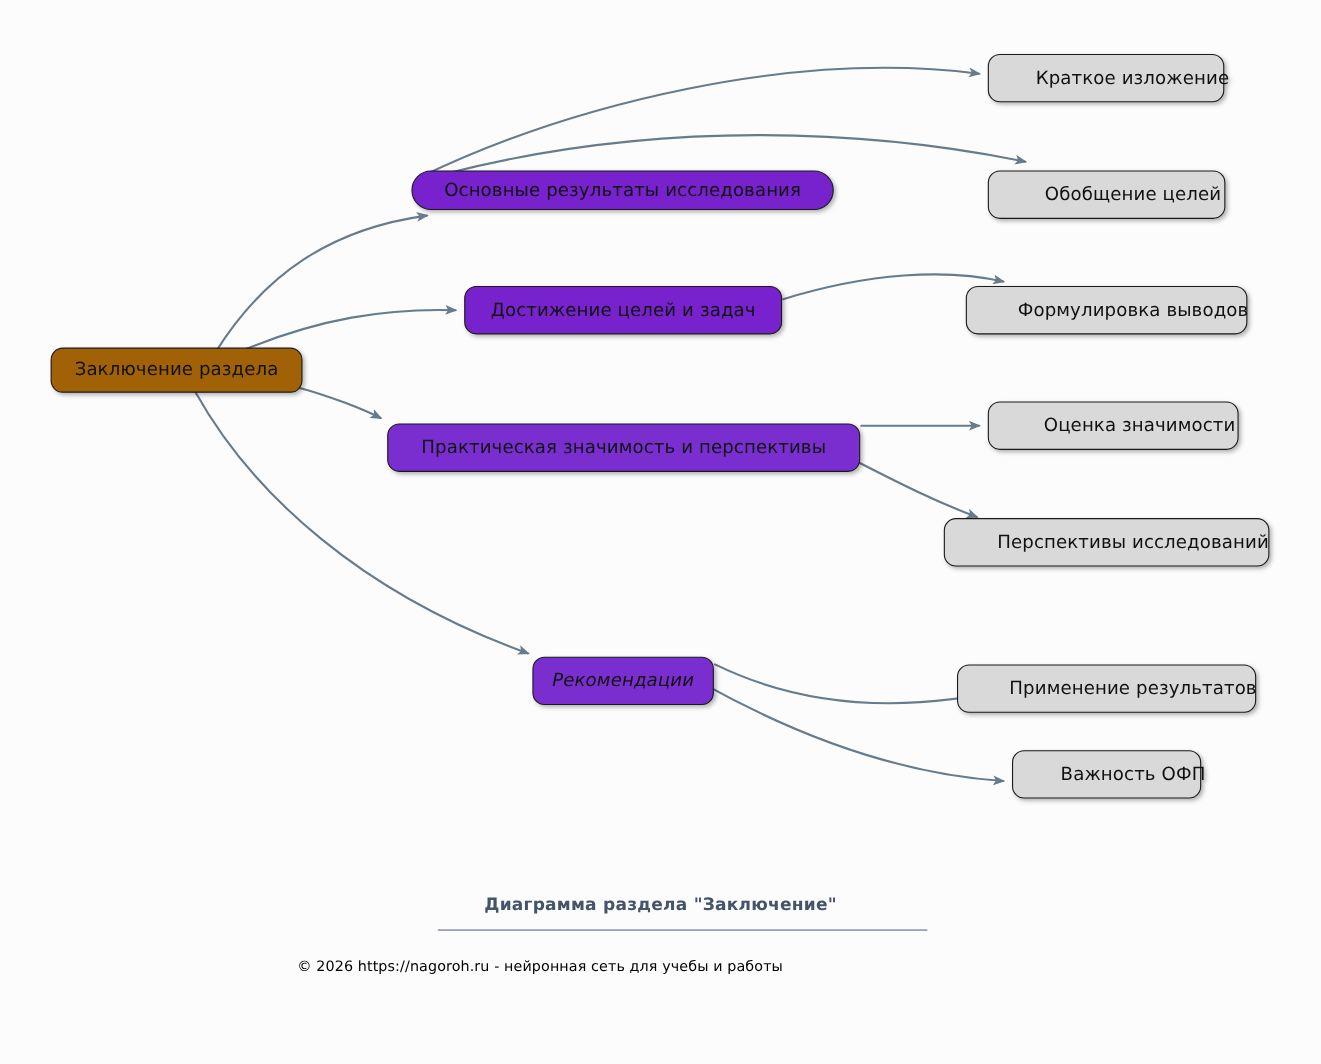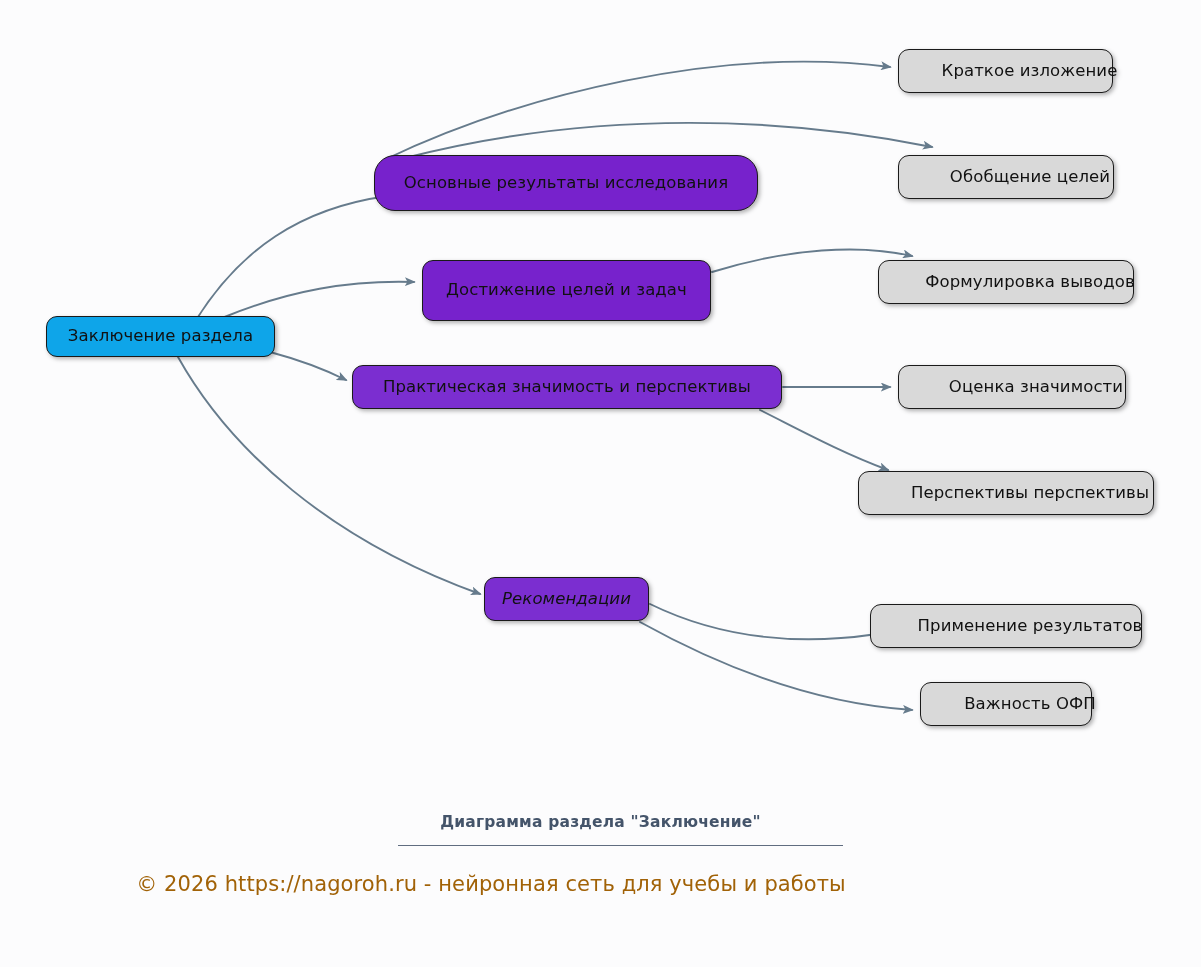--- a/index.html
+++ b/index.html
@@ -33,23 +33,23 @@
     border: 1.3px solid #1a1a1a;
     border-radius: 11px;
     font-size: 16.5px;
     line-height: 1;
     color: #111111;
     white-space: nowrap;
     letter-spacing: 0.1px;
     filter: drop-shadow(2px 2px 2px rgba(0,0,0,0.30));
     cursor: pointer;
   }
-  .node-root   { background: #0ea5e9; }
+  .node-root   { background: #a16207; }
   .node-branch { background: #7722cc; }
-  .node-branch.tint-b { background: #7b2ed0; }
+  .node-branch.tint-b { background: #7b2ed0; margin-top: 20px; }
   .node-leaf   { background: #d9d9d9; padding-left: 48px; }
 
   .node-label {
     pointer-events: none;
   }
 
   #footer {
     position: absolute;
     left: 0;
     width: 1201px;
@@ -74,22 +74,22 @@
     height: 0;
     border-top: 1.4px solid #44546a;
     opacity: 0.85;
   }
   #footer-copyright {
     position: absolute;
     left: 0;
     top: 872px;
     width: 982px;
     text-align: center;
-    font-size: 21px;
-    color: #a16207;
+    font-size: 13px;
+    color: #000000;
     letter-spacing: 0.1px;
   }
 </style>
 </head>
 <body>
 
 <div id="canvas">
 
   <svg id="edge-layer" viewBox="0 0 1201 967" xmlns="http://www.w3.org/2000/svg">
     <defs>
@@ -109,24 +109,24 @@
         <path d="M 760 410 C 800 430, 840 452, 888 470" fill="none" stroke="#667b8c" stroke-width="1.9" stroke-linecap="round" marker-end="url(#arrowhead)"></path>
         <path d="M 650 604 C 740 648, 840 648, 944 620" fill="none" stroke="#667b8c" stroke-width="1.9" stroke-linecap="round" marker-end="url(#arrowhead)"></path>
         <path d="M 640 622 C 730 672, 820 704, 912 710" fill="none" stroke="#667b8c" stroke-width="1.9" stroke-linecap="round" marker-end="url(#arrowhead)"></path>
       </g>
   </svg>
 
   <div id="nodes">
       <div class="node node-root" style="left: 46px; top: 316px; width: 229px; height: 41px;">
         <span class="node-label">Заключение раздела</span>
       </div>
-      <div class="node node-branch" style="left: 374px; top: 155px; width: 384px; height: 56px; border-radius: 21px;">
+      <div class="node node-branch" style="left: 374px; top: 155px; width: 384px; height: 36px; border-radius: 21px;">
         <span class="node-label">Основные результаты исследования</span>
       </div>
-      <div class="node node-branch" style="left: 422px; top: 260px; width: 289px; height: 61px;">
+      <div class="node node-branch" style="left: 422px; top: 260px; width: 289px; height: 44px;">
         <span class="node-label">Достижение целей и задач</span>
       </div>
       <div class="node node-branch tint-b" style="left: 352px; top: 365px; width: 430px; height: 44px;">
         <span class="node-label">Практическая значимость и перспективы</span>
       </div>
       <div class="node node-branch tint-b" style="left: 484px; top: 577px; width: 165px; height: 44px; font-style: italic;">
         <span class="node-label">Рекомендации</span>
       </div>
       <div class="node node-leaf" style="left: 898px; top: 49px; width: 215px; height: 44px;">
         <span class="node-label">Краткое изложение</span>
@@ -134,21 +134,21 @@
       <div class="node node-leaf" style="left: 898px; top: 155px; width: 216px; height: 44px;">
         <span class="node-label">Обобщение целей</span>
       </div>
       <div class="node node-leaf" style="left: 878px; top: 260px; width: 256px; height: 44px;">
         <span class="node-label">Формулировка выводов</span>
       </div>
       <div class="node node-leaf" style="left: 898px; top: 365px; width: 228px; height: 44px;">
         <span class="node-label">Оценка значимости</span>
       </div>
       <div class="node node-leaf" style="left: 858px; top: 471px; width: 296px; height: 44px;">
-        <span class="node-label">Перспективы перспективы</span>
+        <span class="node-label">Перспективы исследований</span>
       </div>
       <div class="node node-leaf" style="left: 870px; top: 577px; width: 272px; height: 44px; margin-top: 27px;">
         <span class="node-label">Применение результатов</span>
       </div>
       <div class="node node-leaf" style="left: 920px; top: 682px; width: 172px; height: 44px;">
         <span class="node-label">Важность ОФП</span>
       </div>
     </div>
 
   <div id="footer">

